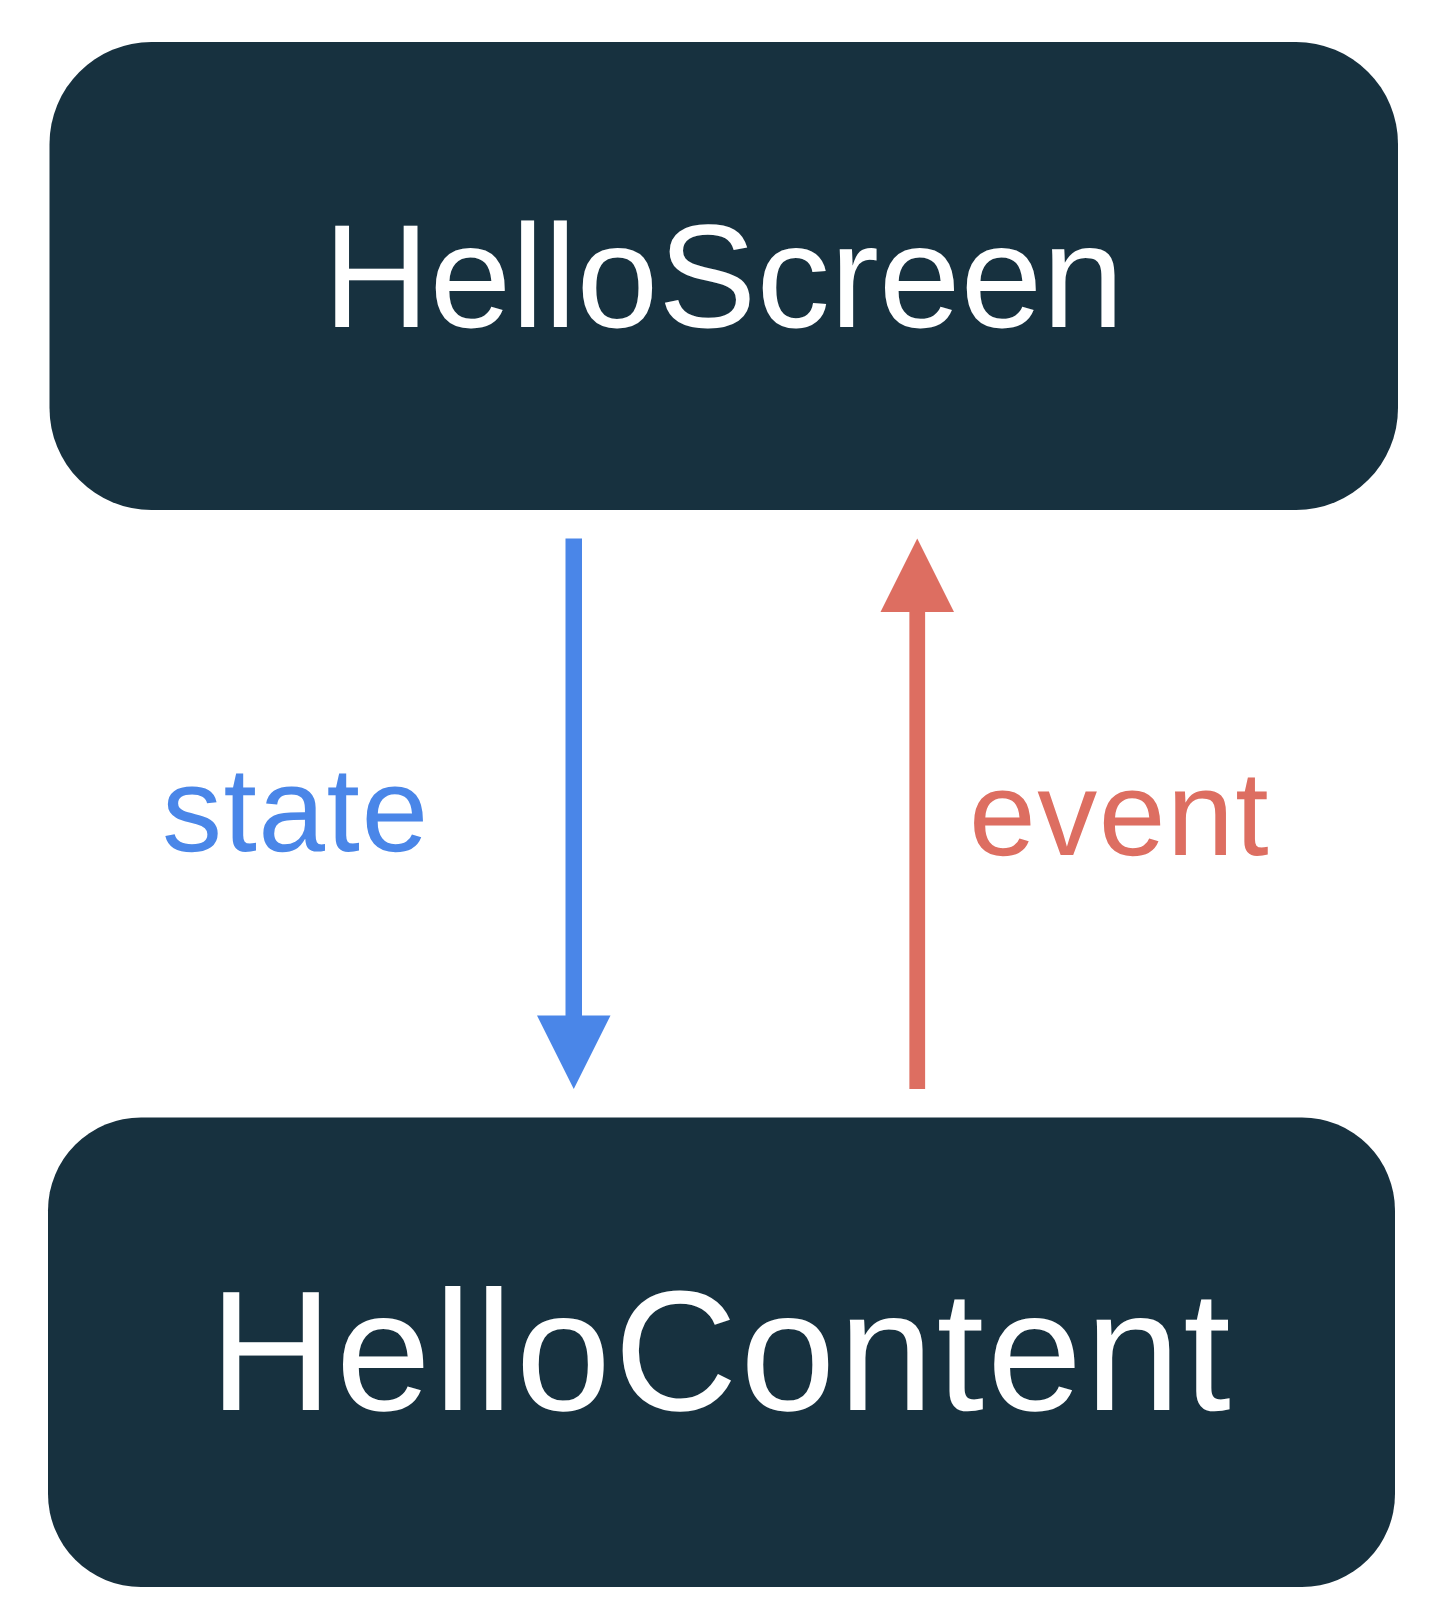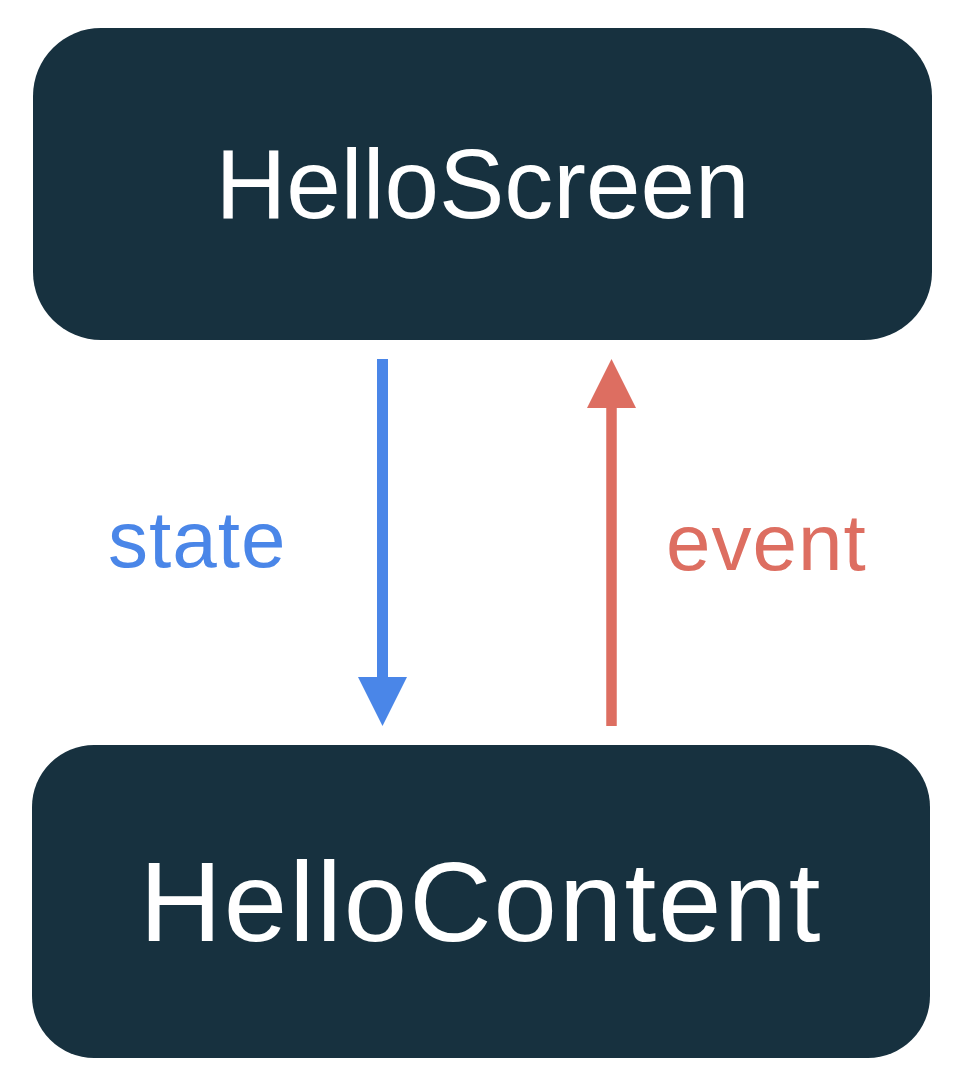--- a/index.html
+++ b/index.html
@@ -58,21 +58,21 @@
     font-size: 80px;
     line-height: 80px;
     letter-spacing: 1px;
   }
   .flow-label-state {
     left: 108px;
     top: 500px;
     width: 216px;
   }
   .flow-label-event {
-    left: 666px;
+    left: 646px;
     top: 503px;
     width: 228px;
   }
 </style>
 </head>
 <body>
 
 <div class="canvas" style="background: rgb(255, 255, 255);">
 
   <div class="node node-top" style="background: rgb(23, 49, 63);">

